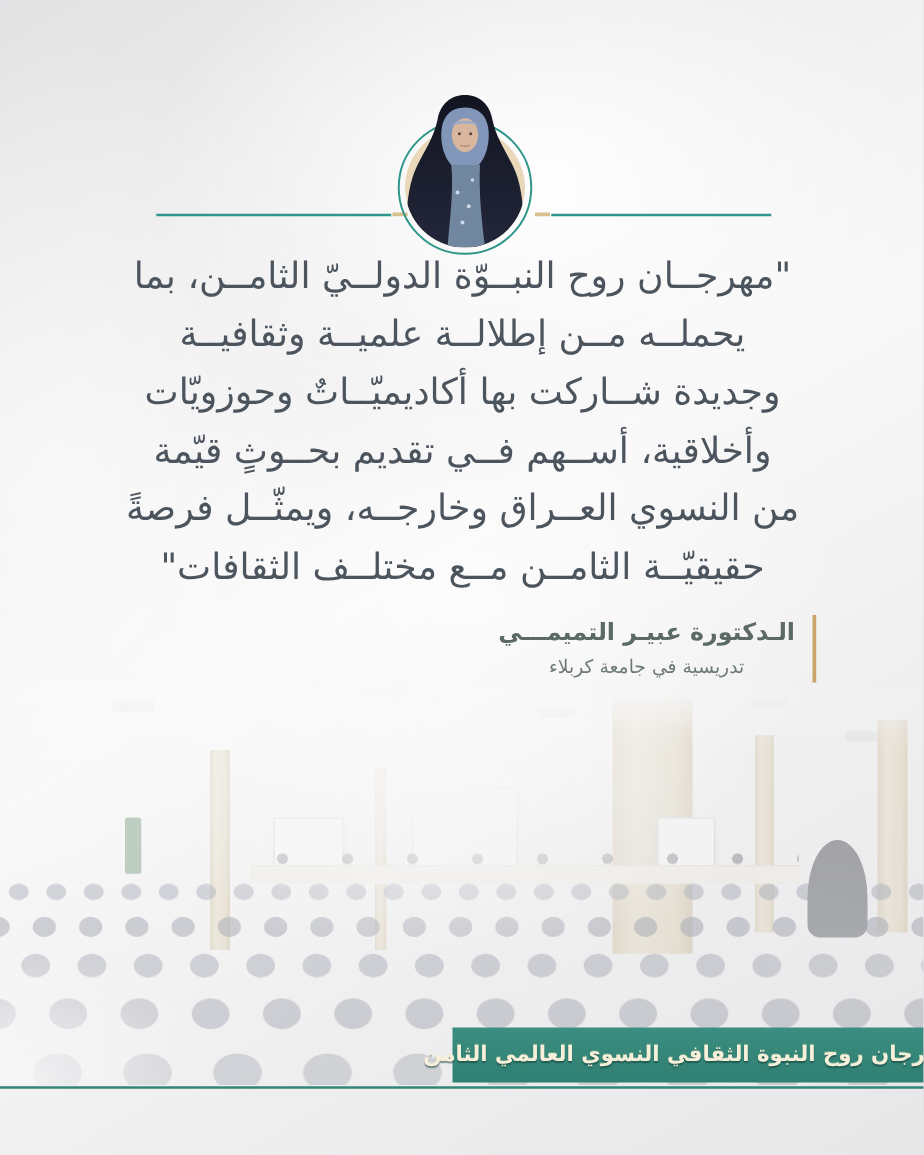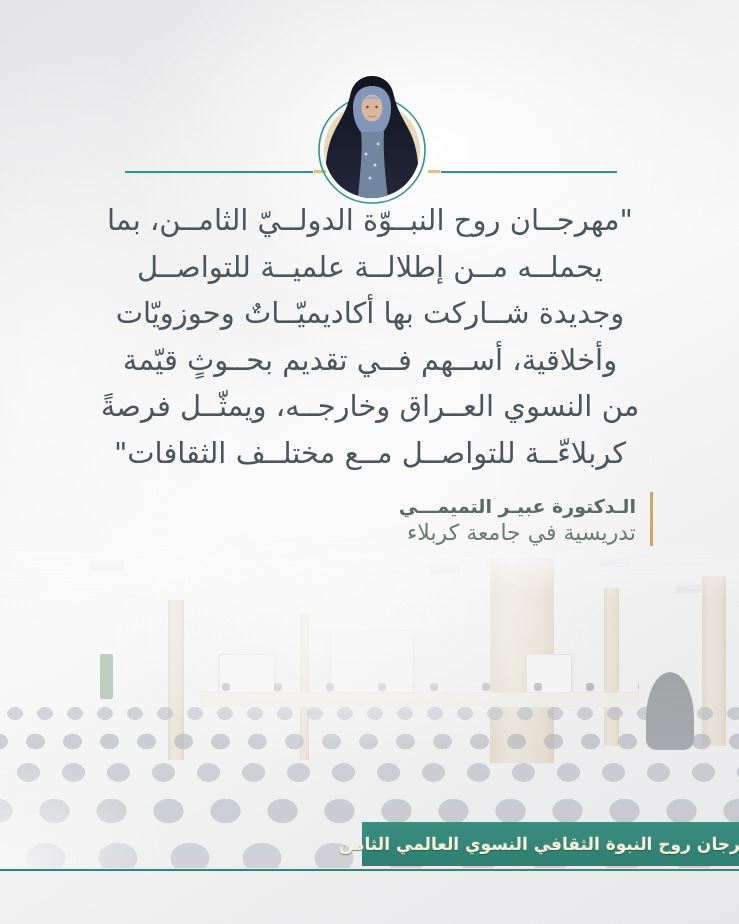--- a/index.html
+++ b/index.html
@@ -44,24 +44,24 @@
   .rule{position:absolute;height:2px;background:#2f968a;z-index:2;}
   .rule-dash{position:absolute;height:3px;background:#d9c08f;z-index:2;}
   .avatar-svg{position:absolute;left:300px;top:70px;z-index:3;}
 
   
   .quote{position:absolute;left:95px;width:550px;top:197px;z-index:4;direction:rtl;
     color:#4c555e;font-size:29px;line-height:46.5px;text-align:center;font-weight:500;}
   .quote div{white-space:nowrap;}
 
   
-  .attribution{position:absolute;right:86px;top:492px;z-index:4;direction:rtl;text-align:right;
+  .attribution{position:absolute;right:86px;top:492px;z-index:4;direction:rtl;text-align:center;
     border-right:3px solid #c9a46b;padding-right:14px;}
   .attr-name{font-size:19px;font-weight:bold;color:#5c6a64;line-height:28px;}
-  .attr-title{font-size:22px;color:#6d7a72;line-height:26px;}
+  .attr-title{font-size:15px;color:#6d7a72;line-height:26px;}
 
   
   .banner{position:absolute;left:362px;right:0;top:822px;height:44px;z-index:5;
     background:linear-gradient(180deg,#3d9184 0%,#33857800 0%),linear-gradient(180deg,#3b8e80,#2f7f72);
     display:flex;align-items:center;justify-content:center;}
   .banner-title{direction:rtl;color:#f6f0da;font-size:17px;font-weight:bold;letter-spacing:.5px;
     text-shadow:0 1px 1px rgba(20,60,54,.55), 0 -1px 0 rgba(255,244,200,.25);white-space:nowrap;}
   .banner-underline{position:absolute;left:0;top:869px;width:739px;height:2px;background:#338578;z-index:5;}
 </style>
 </head>
@@ -129,25 +129,25 @@
       <ellipse cx="72" cy="38" rx="10.5" ry="13.5" fill="#d9b69e"></ellipse>
       <path d="M61,31 C63,25 81,25 83,31 C81,28 63,28 61,31 Z" fill="#9aadcc"></path>
       <circle cx="67.5" cy="37" r="1.2" fill="#53413a"></circle>
         <circle cx="76.5" cy="37" r="1.2" fill="#53413a"></circle>
       <path d="M68,46 Q72,48 76,46" stroke="#b18874" stroke-width="1" fill="none"></path>
     </g>
   </svg>
 
   <div class="quote">
     <div>"مهرجــان روح النبــوّة الدولــيّ الثامــن، بما</div>
-    <div>يحملــه مــن إطلالــة علميــة للتواصــل</div>
+    <div>يحملــه مــن إطلالــة علميــة وثقافيــة</div>
     <div>وجديدة شــاركت بها أكاديميّــاتٌ وحوزويّات</div>
     <div>وأخلاقية، أســهم فــي تقديم بحــوثٍ قيّمة</div>
     <div>من النسوي العــراق وخارجــه، ويمثّــل فرصةً</div>
-    <div>كربلاءّــة للتواصــل مــع مختلــف الثقافات"</div>
+    <div>حقيقيّــة الثامــن مــع مختلــف الثقافات"</div>
   </div>
 
   <div class="attribution">
     <div class="attr-name">الـدكتورة عبيـر التميمـــي</div>
     <div class="attr-title">تدريسية في جامعة كربلاء</div>
   </div>
 
   <div class="banner">
     <span class="banner-title">مهرجان روح النبوة الثقافي النسوي العالمي الثامن</span>
   </div>

